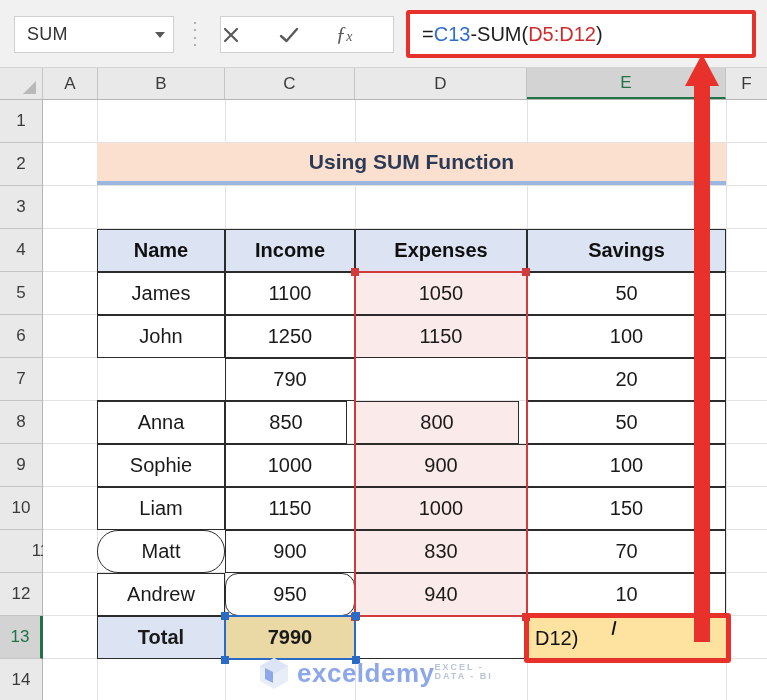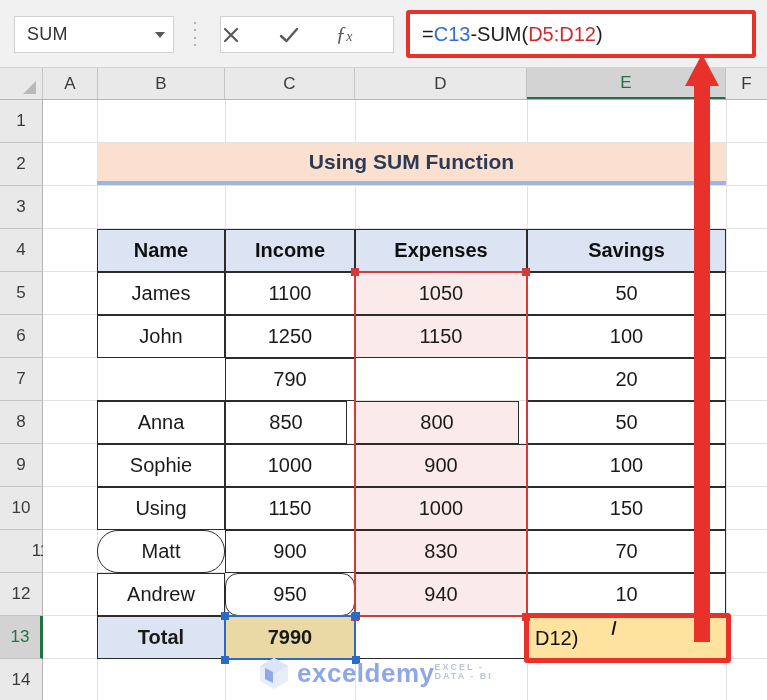--- a/index.html
+++ b/index.html
@@ -290,21 +290,21 @@
     <div class="cell data-cell" style="left:54px;top:301px;width:128px;height:43px;">Anna</div>
     <div class="cell data-cell" style="left:182px;top:301px;width:122px;height:43px;">850</div>
     <div class="cell data-cell expense" style="left:312px;top:301px;width:164px;height:43px;">800</div>
     <div class="cell data-cell" style="left:484px;top:301px;width:199px;height:43px;">50</div>
 
     <div class="cell data-cell" style="left:54px;top:344px;width:128px;height:43px;">Sophie</div>
     <div class="cell data-cell" style="left:182px;top:344px;width:130px;height:43px;">1000</div>
     <div class="cell data-cell expense" style="left:312px;top:344px;width:172px;height:43px;">900</div>
     <div class="cell data-cell" style="left:484px;top:344px;width:199px;height:43px;">100</div>
 
-    <div class="cell data-cell" style="left:54px;top:387px;width:128px;height:43px;">Using</div>
+    <div class="cell data-cell" style="left:54px;top:387px;width:128px;height:43px;">Liam</div>
     <div class="cell data-cell" style="left:182px;top:387px;width:130px;height:43px;">1150</div>
     <div class="cell data-cell expense" style="left:312px;top:387px;width:172px;height:43px;">1000</div>
     <div class="cell data-cell" style="left:484px;top:387px;width:199px;height:43px;">150</div>
 
     <div class="cell data-cell" style="left:54px;top:430px;width:128px;height:43px;border-radius:21px;">Matt</div>
     <div class="cell data-cell" style="left:182px;top:430px;width:130px;height:43px;">900</div>
     <div class="cell data-cell expense" style="left:312px;top:430px;width:172px;height:43px;">830</div>
     <div class="cell data-cell" style="left:484px;top:430px;width:199px;height:43px;">70</div>
 
     <div class="cell data-cell" style="left:54px;top:473px;width:128px;height:43px;">Andrew</div>

